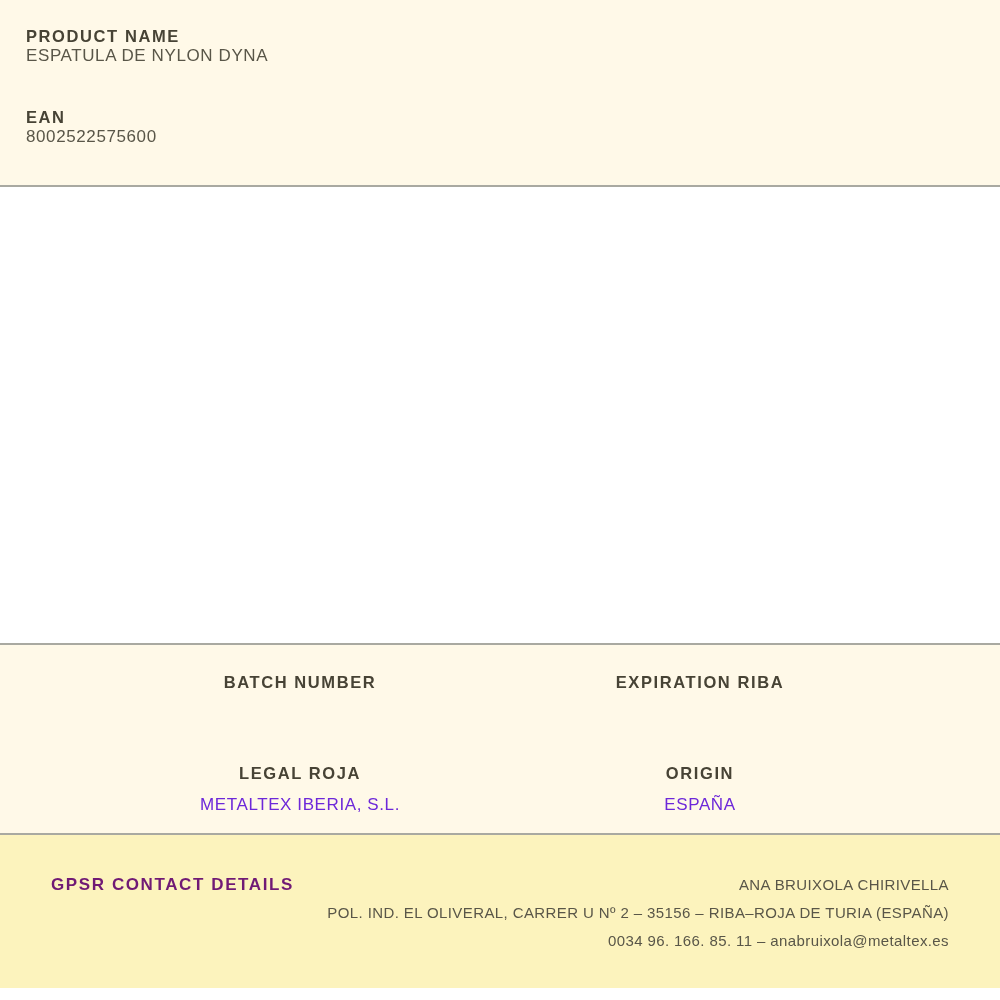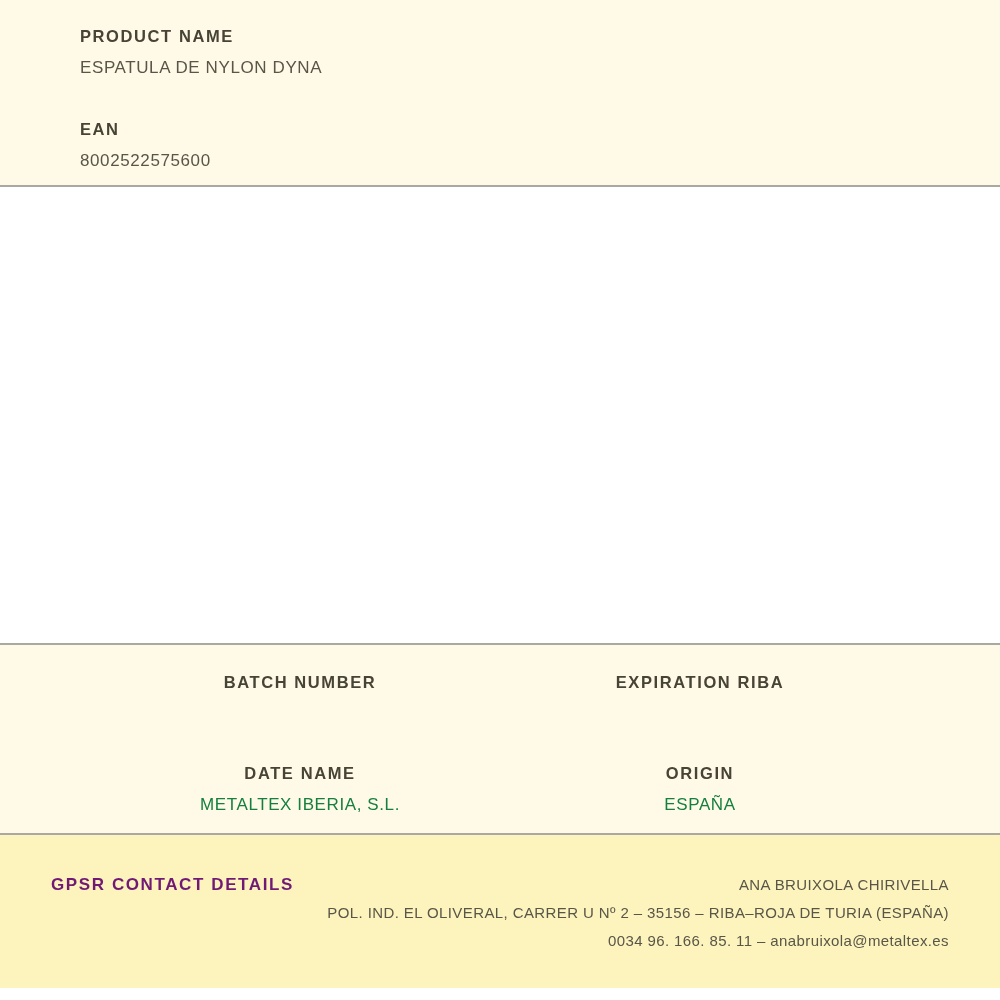--- a/index.html
+++ b/index.html
@@ -15,33 +15,32 @@
     height: 1000px;
     display: flex;
     flex-direction: column;
   }
 
   
   .section-top {
     height: 187px;
     background: #fff9e8;
     border-bottom: 2px solid #a9a9a1;
-    padding: 27px 51px 0 80px;
+    padding: 27px 51px 0 26px;
   }
   .field-label {
     font-size: 16.5px;
     font-weight: bold;
     letter-spacing: 1.6px;
     color: #474335;
   }
   .field-value {
     font-size: 17px;
     letter-spacing: 0.6px;
     color: #595648;
-    margin-top: 12px;
   }
   .field-block + .field-block { margin-top: 42px; }
 
   
   .section-white {
     height: 456px;
     background: #ffffff;
   }
 
   
@@ -60,21 +59,21 @@
   .details-grid.row2 { margin-top: 72px; }
   .detail-label {
     font-size: 16.5px;
     font-weight: bold;
     letter-spacing: 1.6px;
     color: #474335;
   }
   .detail-value {
     font-size: 17px;
     letter-spacing: 0.6px;
-    color: #15803d;
+    color: #6d28d9;
     margin-top: 12px;
   }
 
   
   .section-contact {
     height: 153px;
     background: #fcf3bd;
     padding: 36px 51px 0 51px;
     display: flex;
     justify-content: space-between;
@@ -119,21 +118,21 @@
     <div class="details-grid row1">
       <div class="detail-cell">
         <div class="detail-label">BATCH NUMBER</div>
       </div>
       <div class="detail-cell">
         <div class="detail-label">EXPIRATION RIBA</div>
       </div>
     </div>
     <div class="details-grid row2">
       <div class="detail-cell">
-        <div class="detail-label">DATE NAME</div>
+        <div class="detail-label">LEGAL ROJA</div>
         <div class="detail-value">METALTEX IBERIA, S.L.</div>
       </div>
       <div class="detail-cell">
         <div class="detail-label">ORIGIN</div>
         <div class="detail-value">ESPAÑA</div>
       </div>
     </div>
   </div>
 
   <div class="section-contact">

